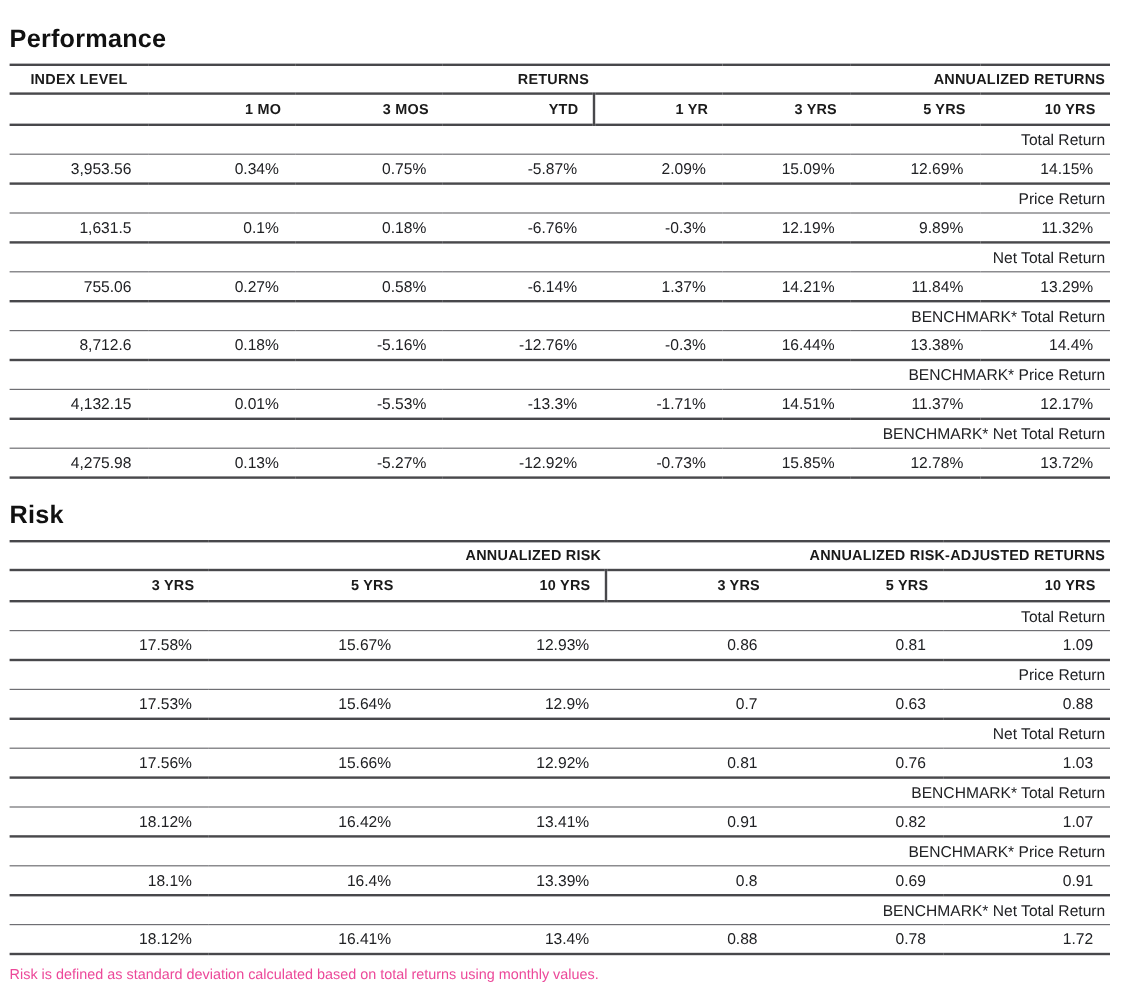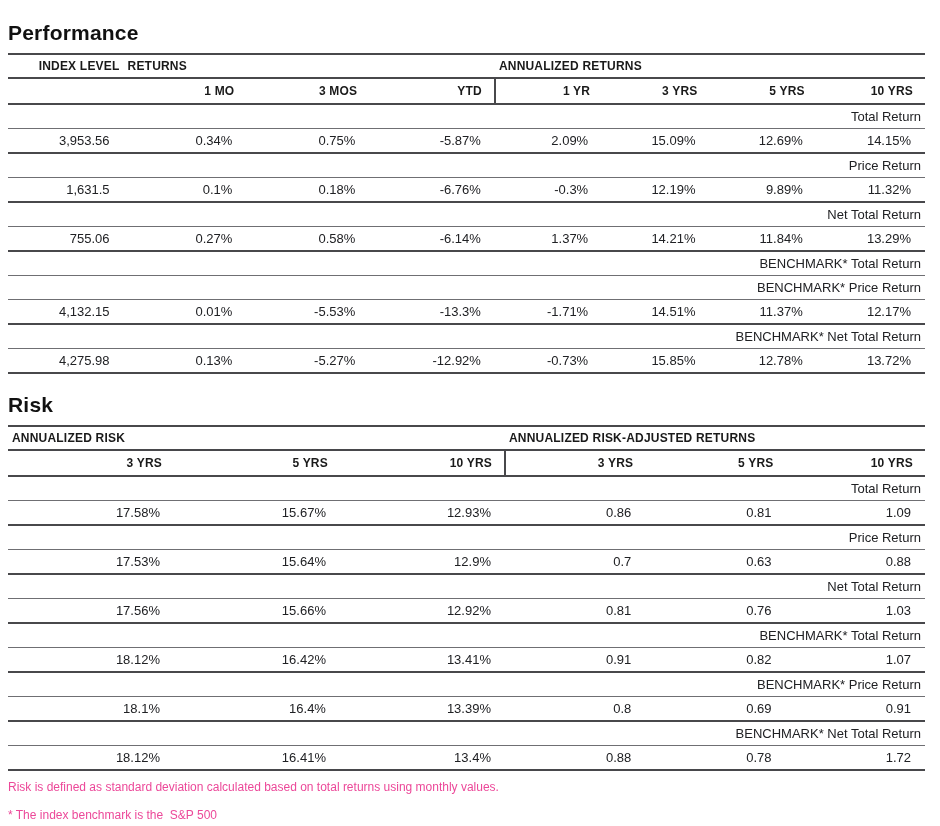--- a/index.html
+++ b/index.html
@@ -36,22 +36,22 @@
 
   th {
     font-size: 12px;
     font-weight: 700;
     color: #1a1a1a;
     letter-spacing: 0.2px;
     padding: 5px 12px 5px 4px;
     white-space: nowrap;
   }
   thead tr.group-row th { padding: 4px 4px; }
-  th.lead-header  { text-align: right; }
-  th.group-header { text-align: left; }
+  th.lead-header  { text-align: center; }
+  th.group-header { text-align: right; }
   th.col-header   { text-align: right; }
   th.divider      { border-left: 2px solid #48484b; }
 
   tbody td {
     font-size: 13px;
     color: #202124;
     padding: 4px 14px 4px 4px;
     white-space: nowrap;
   }
   tbody tr.label-row td { text-align: right; padding: 4px 4px; }
@@ -137,20 +137,30 @@
           <td>0.58%</td>
           <td>-6.14%</td>
           <td>1.37%</td>
           <td>14.21%</td>
           <td>11.84%</td>
           <td>13.29%</td>
         </tr>
         <tr class="label-row">
           <td colspan="8">BENCHMARK* Total Return</td>
         </tr>
+        <tr class="value-row">
+          <td>8,712.6</td>
+          <td>0.18%</td>
+          <td>-5.16%</td>
+          <td>-12.76%</td>
+          <td>-0.3%</td>
+          <td>16.44%</td>
+          <td>13.38%</td>
+          <td>14.4%</td>
+        </tr>
         <tr class="label-row">
           <td colspan="8">BENCHMARK* Price Return</td>
         </tr>
         <tr class="value-row">
           <td>4,132.15</td>
           <td>0.01%</td>
           <td>-5.53%</td>
           <td>-13.3%</td>
           <td>-1.71%</td>
           <td>14.51%</td>

